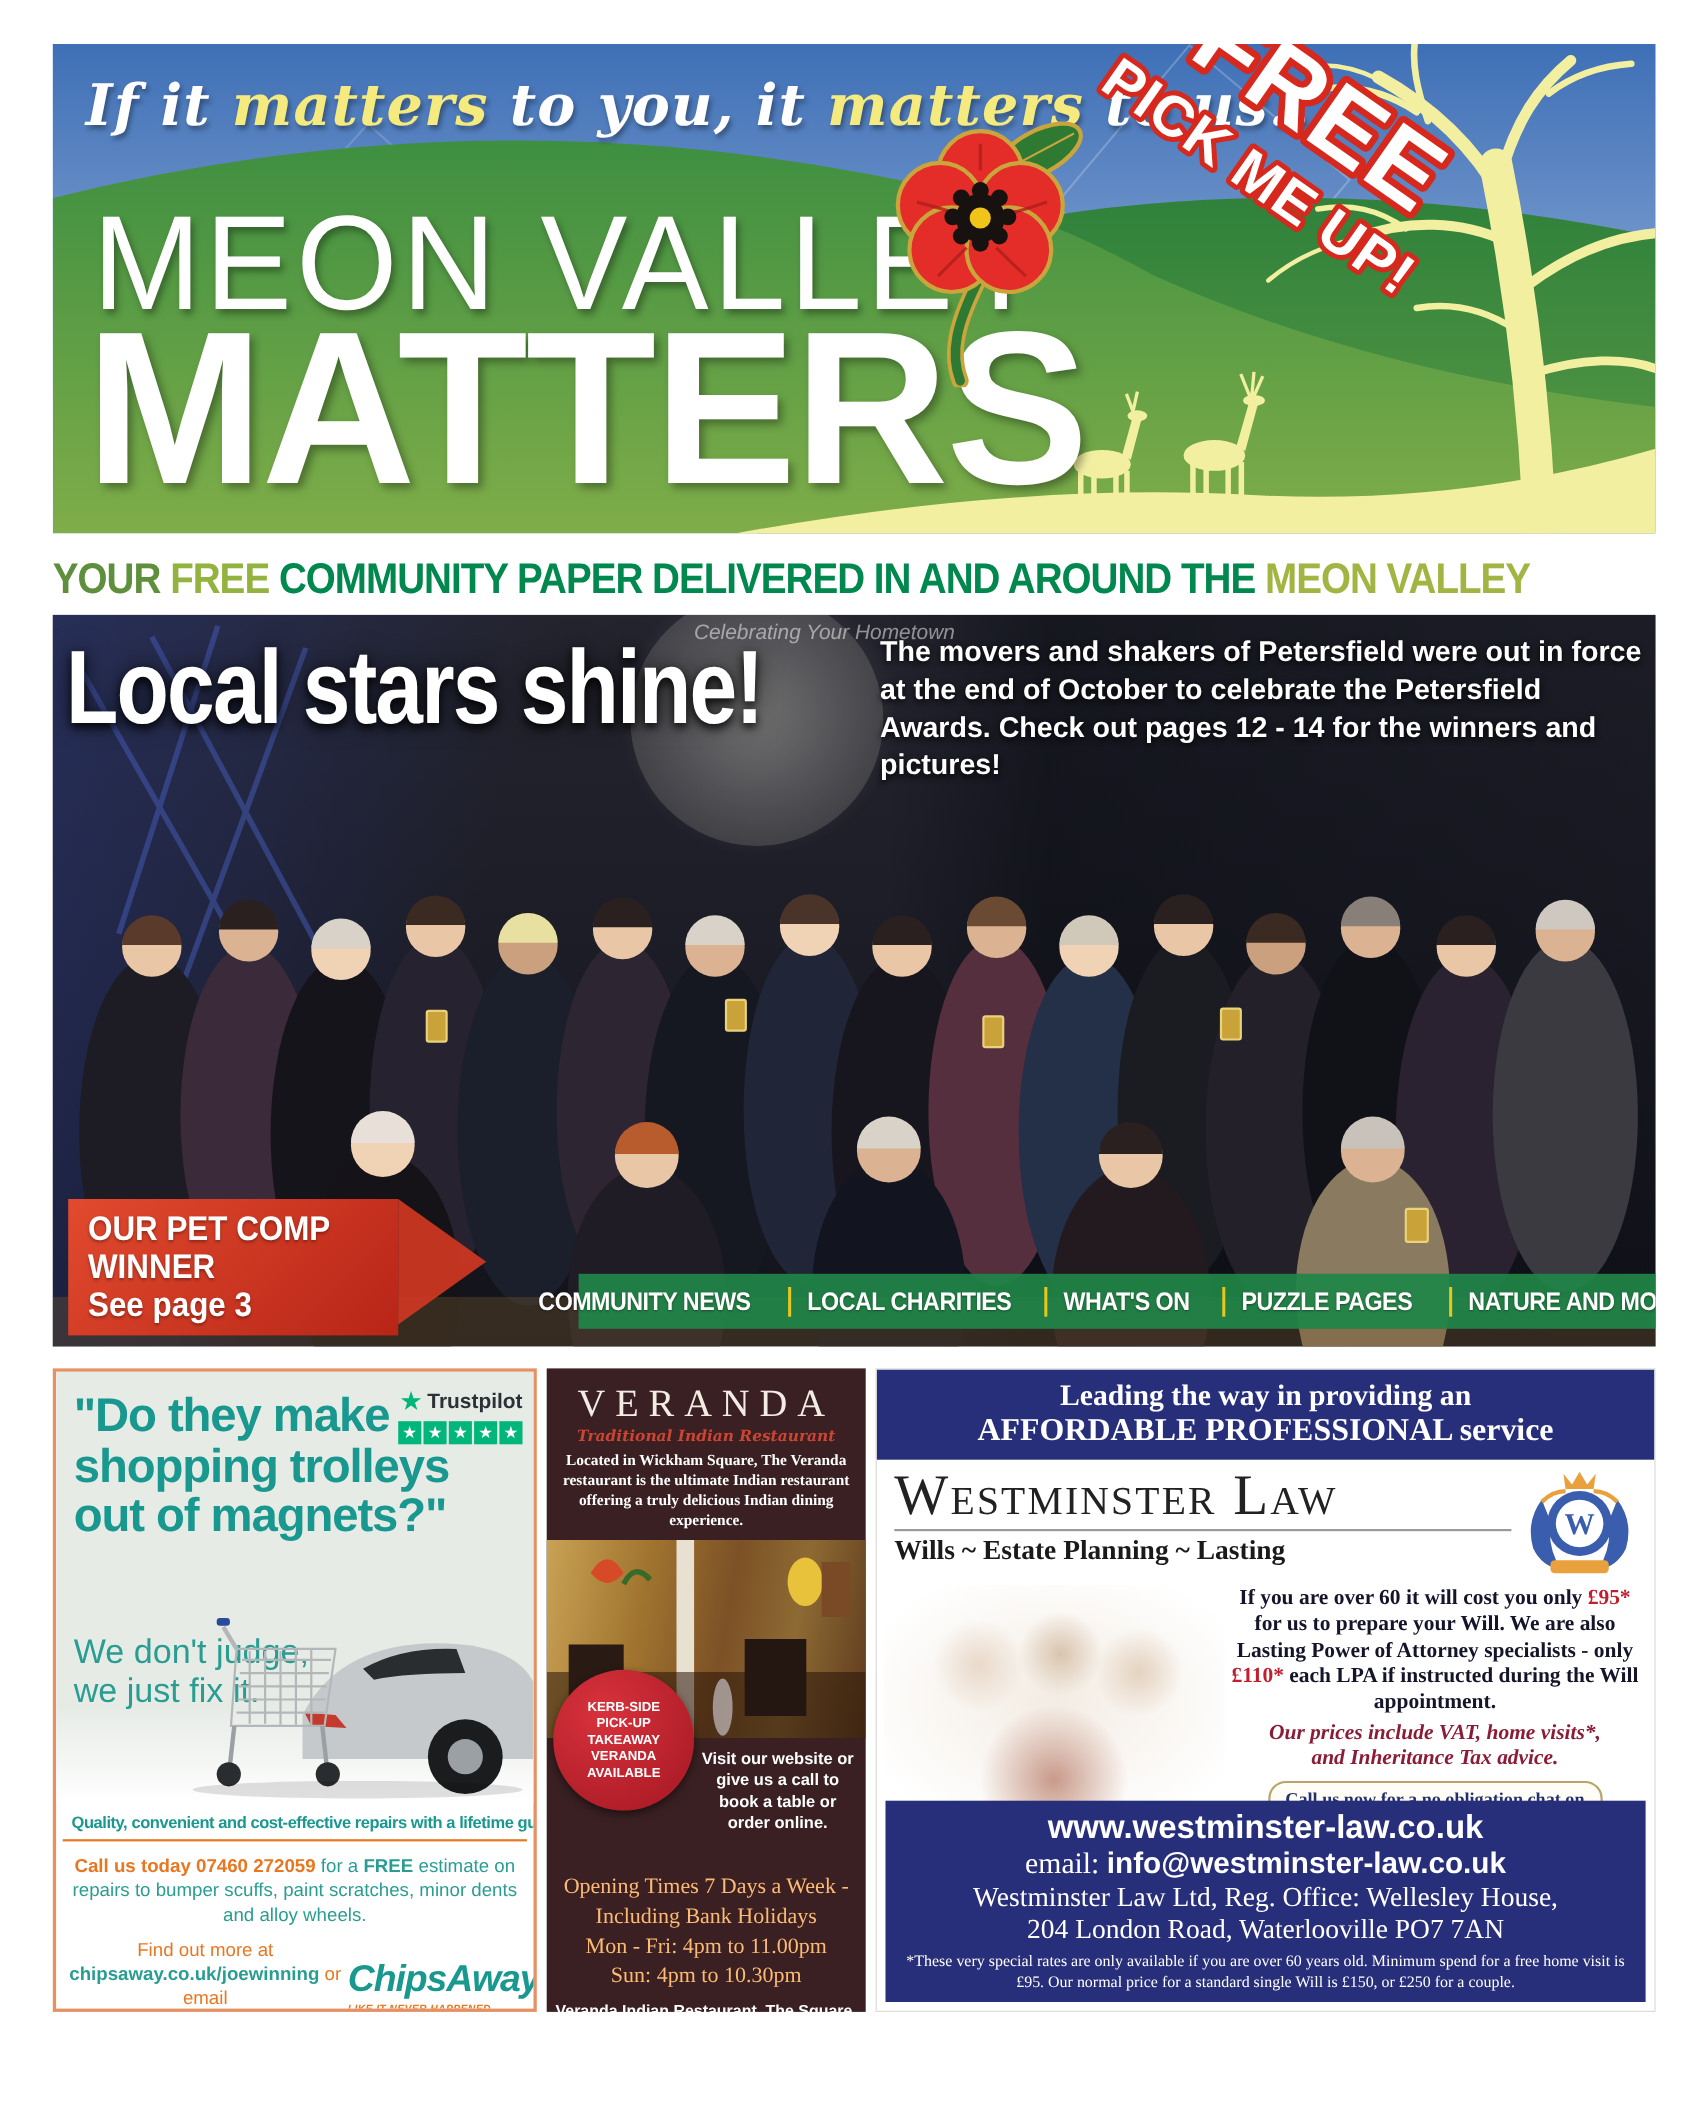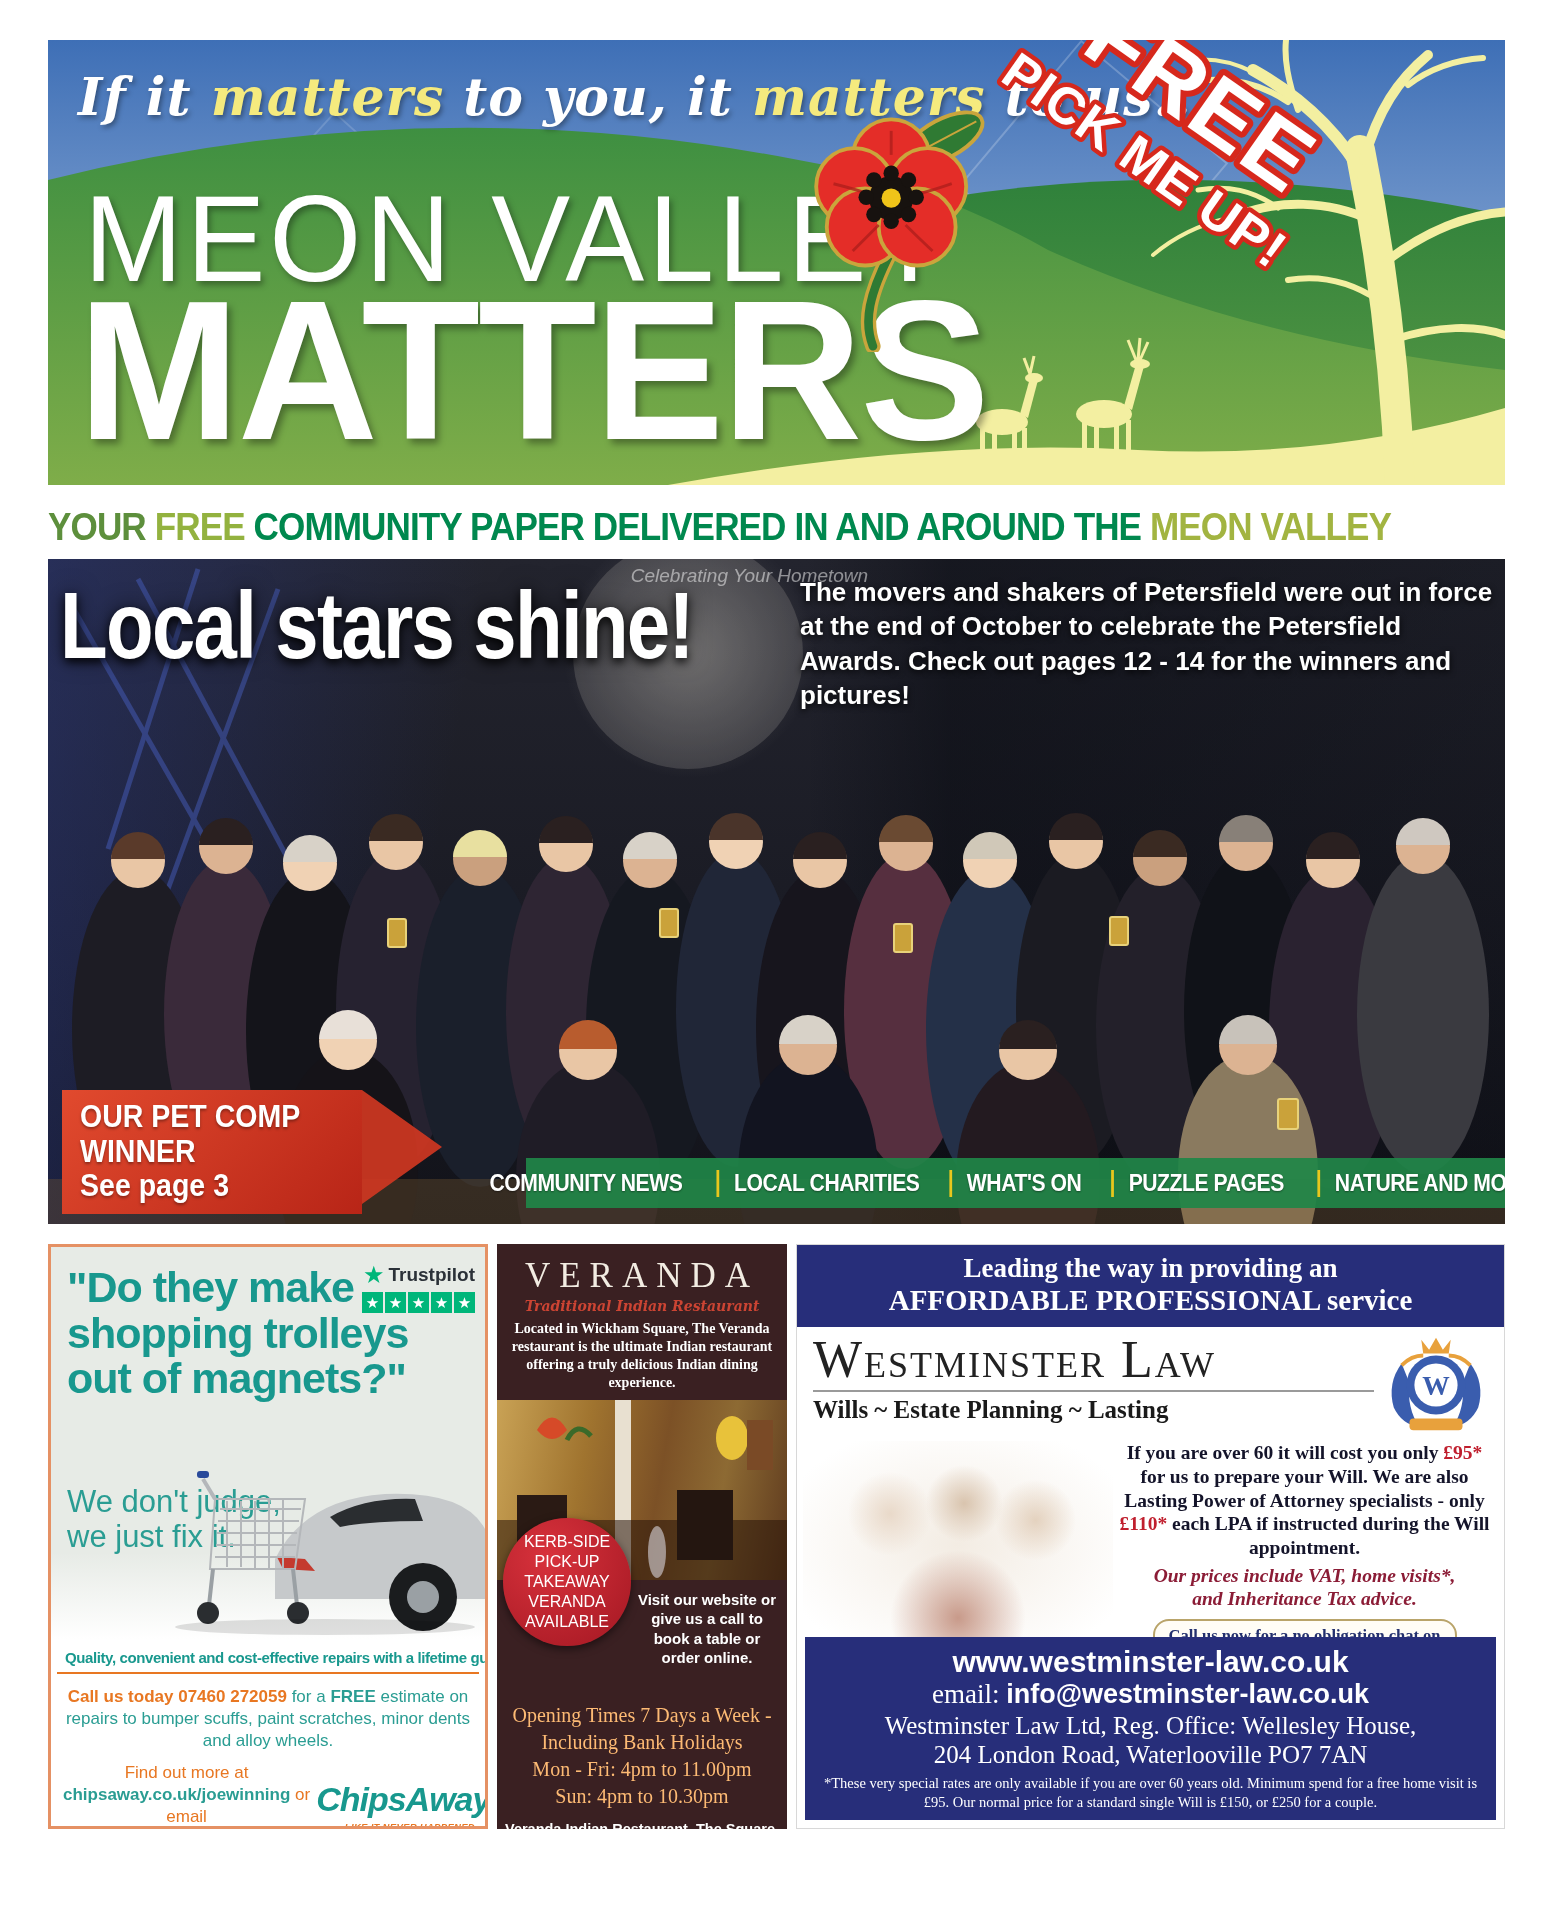--- a/index.html
+++ b/index.html
@@ -64,36 +64,36 @@
   .tp-name { color:#2b3138; font-size:19px; font-weight:700; }
   .tp-stars { display:flex; gap:2px; margin-top:5px; }
   .tp-box { width:21px; height:21px; background:#00b67a; color:#fff; font-size:15px; line-height:21px; text-align:center; }
   .chips-judge { position:absolute; left:16px; bottom:84px; color:#2a9d93; font-size:31px; line-height:1.15; }
   .chips-car { position:absolute; right:0; bottom:0; width:330px; height:230px; }
   .chips-guarantee { padding:10px 8px 6px 8px; color:#18988e; font-size:15px; font-weight:700; text-align:center;
     border-bottom:2px solid #e87722; margin:0 6px; transform:scaleX(1); white-space:nowrap; letter-spacing:-.4px; }
   .chips-call { padding:12px 14px 0 14px; font-size:17px; line-height:1.3; text-align:center; }
   .chips-find { display:flex; align-items:center; padding:10px 10px 0 6px; }
   .chips-find-left { width:62%; text-align:center; font-size:17px; line-height:1.3; }
-  .chips-logo-wrap { width:38%; text-align:right; }
+  .chips-logo-wrap { width:38%; text-align:left; }
   .chips-logo { color:#18988e; font-size:34px; font-weight:800; font-style:italic; letter-spacing:-1px; }
   .chips-logo-tag { color:#e87722; font-size:9.5px; font-weight:700; font-style:italic; margin-top:2px; letter-spacing:.3px; }
 
   
   .ad-veranda { position:relative; width:290px; height:585px; background:#3a2022; color:#fff; text-align:center; overflow:hidden; }
   .ver-name { font-family:"Liberation Serif", serif; font-size:35px; letter-spacing:9px; padding-top:12px; color:#f2ece2; }
   .ver-sub { font-family:"DejaVu Serif", serif; font-style:italic; font-weight:700; font-size:14px; color:#cc4433; margin-top:2px; }
   .ver-desc { font-family:"Liberation Serif", serif; font-size:14px; line-height:1.28; padding:6px 8px 8px 8px; font-weight:700; }
   .ver-photo { position:relative; width:100%; height:180px;
     background:linear-gradient(100deg,#c9a255 0%, #a0742f 30%, #7c5126 55%, #8d6a33 75%, #5e3a1e 100%); overflow:hidden; }
   .ver-cta-row { position:relative; height:122px; }
   .ver-badge { position:absolute; left:6px; top:-62px; width:128px; height:128px; border-radius:50%;
     background:radial-gradient(circle at 35% 30%, #d8323c, #a31722); display:flex; align-items:center; justify-content:center;
     box-shadow:0 3px 8px rgba(0,0,0,.5); }
-  .ver-badge div { font-size:16px; font-weight:400; line-height:1.25; }
+  .ver-badge div { font-size:12px; font-weight:700; line-height:1.25; }
   .ver-cta { position:absolute; left:136px; right:6px; top:10px; font-size:15px; font-weight:700; line-height:1.3; }
   .ver-hours { font-family:"Liberation Serif", serif; color:#fdba74; font-weight:400; font-size:20px; line-height:1.35; }
   .ver-addr { font-size:14.5px; font-weight:700; line-height:1.3; margin-top:10px; }
 
   
   .ad-west { position:relative; width:709px; height:585px; background:#fff; border:1px solid #d8d8d8;
     font-family:"Liberation Serif", serif; overflow:hidden; }
   .west-header { background:#272e7a; color:#fff; text-align:center; padding:8px 0 10px 0; }
   .west-h1 { font-size:27px; font-weight:700; }
   .west-h2 { font-size:29px; font-weight:700; }

